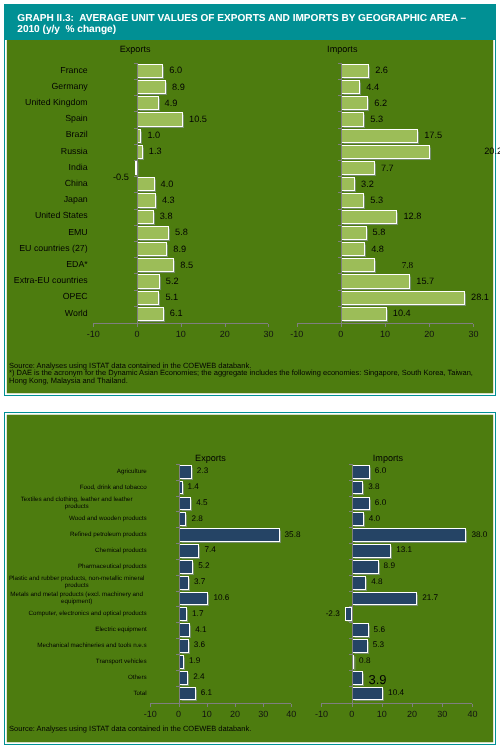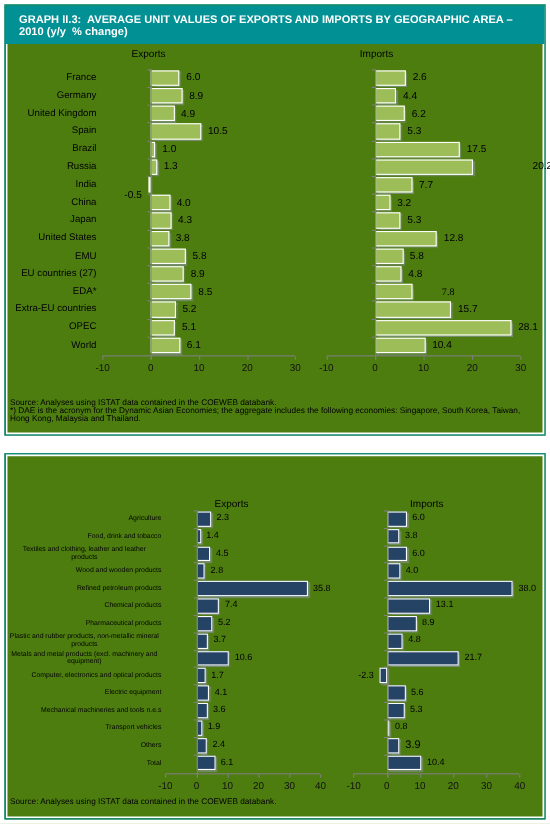--- a/index.html
+++ b/index.html
@@ -322,21 +322,21 @@
       <div class="bar" style="background: rgb(37, 68, 101); left: 347px; width: 16.912px; top: 175.3px; height: 13.8px;"></div>
       <div class="vallabel" style="font-size: 8.2px; top: 176.6px; left: 368.912px;">5.6</div>
       <div class="tick" style="left: 344px; top: 190.15px; width: 4px; height: 1px;"></div>
       <div class="bar" style="background: rgb(37, 68, 101); left: 347px; width: 16.006px; top: 191.15px; height: 13.8px;"></div>
       <div class="vallabel" style="font-size: 8.2px; top: 192.45px; left: 368.006px;">5.3</div>
       <div class="tick" style="left: 344px; top: 206px; width: 4px; height: 1px;"></div>
       <div class="bar" style="background: rgb(37, 68, 101); left: 347px; width: 2.416px; top: 207px; height: 13.8px;"></div>
       <div class="vallabel" style="font-size: 8.2px; top: 208.3px; left: 354.416px;">0.8</div>
       <div class="tick" style="left: 344px; top: 221.85px; width: 4px; height: 1px;"></div>
       <div class="bar" style="background: rgb(37, 68, 101); left: 347px; width: 11.778px; top: 222.85px; height: 13.8px;"></div>
-      <div class="vallabel" style="font-size: 10px; top: 224.15px; left: 363.778px;">3.9</div>
+      <div class="vallabel" style="font-size: 13px; top: 224.15px; left: 363.778px;">3.9</div>
       <div class="tick" style="left: 344px; top: 237.7px; width: 4px; height: 1px;"></div>
       <div class="bar" style="background: rgb(37, 68, 101); left: 347px; width: 31.408px; top: 238.7px; height: 13.8px;"></div>
       <div class="vallabel" style="font-size: 8.2px; top: 240px; left: 383.408px;">10.4</div>
       <div class="axis-line" style="left: 347px; width: 1px; top: 15.8px; height: 242.9px;"></div>
       <div class="catlabel" style="left: 2px; width: 140px; font-size: 6.25px; line-height: 7.3px; top: 19.7px;">
         <div>Agriculture</div>
       </div>
       <div class="catlabel" style="left: 2px; width: 140px; font-size: 6.25px; line-height: 7.3px; top: 35.55px;">
         <div>Food, drink and tobacco</div>
       </div>

